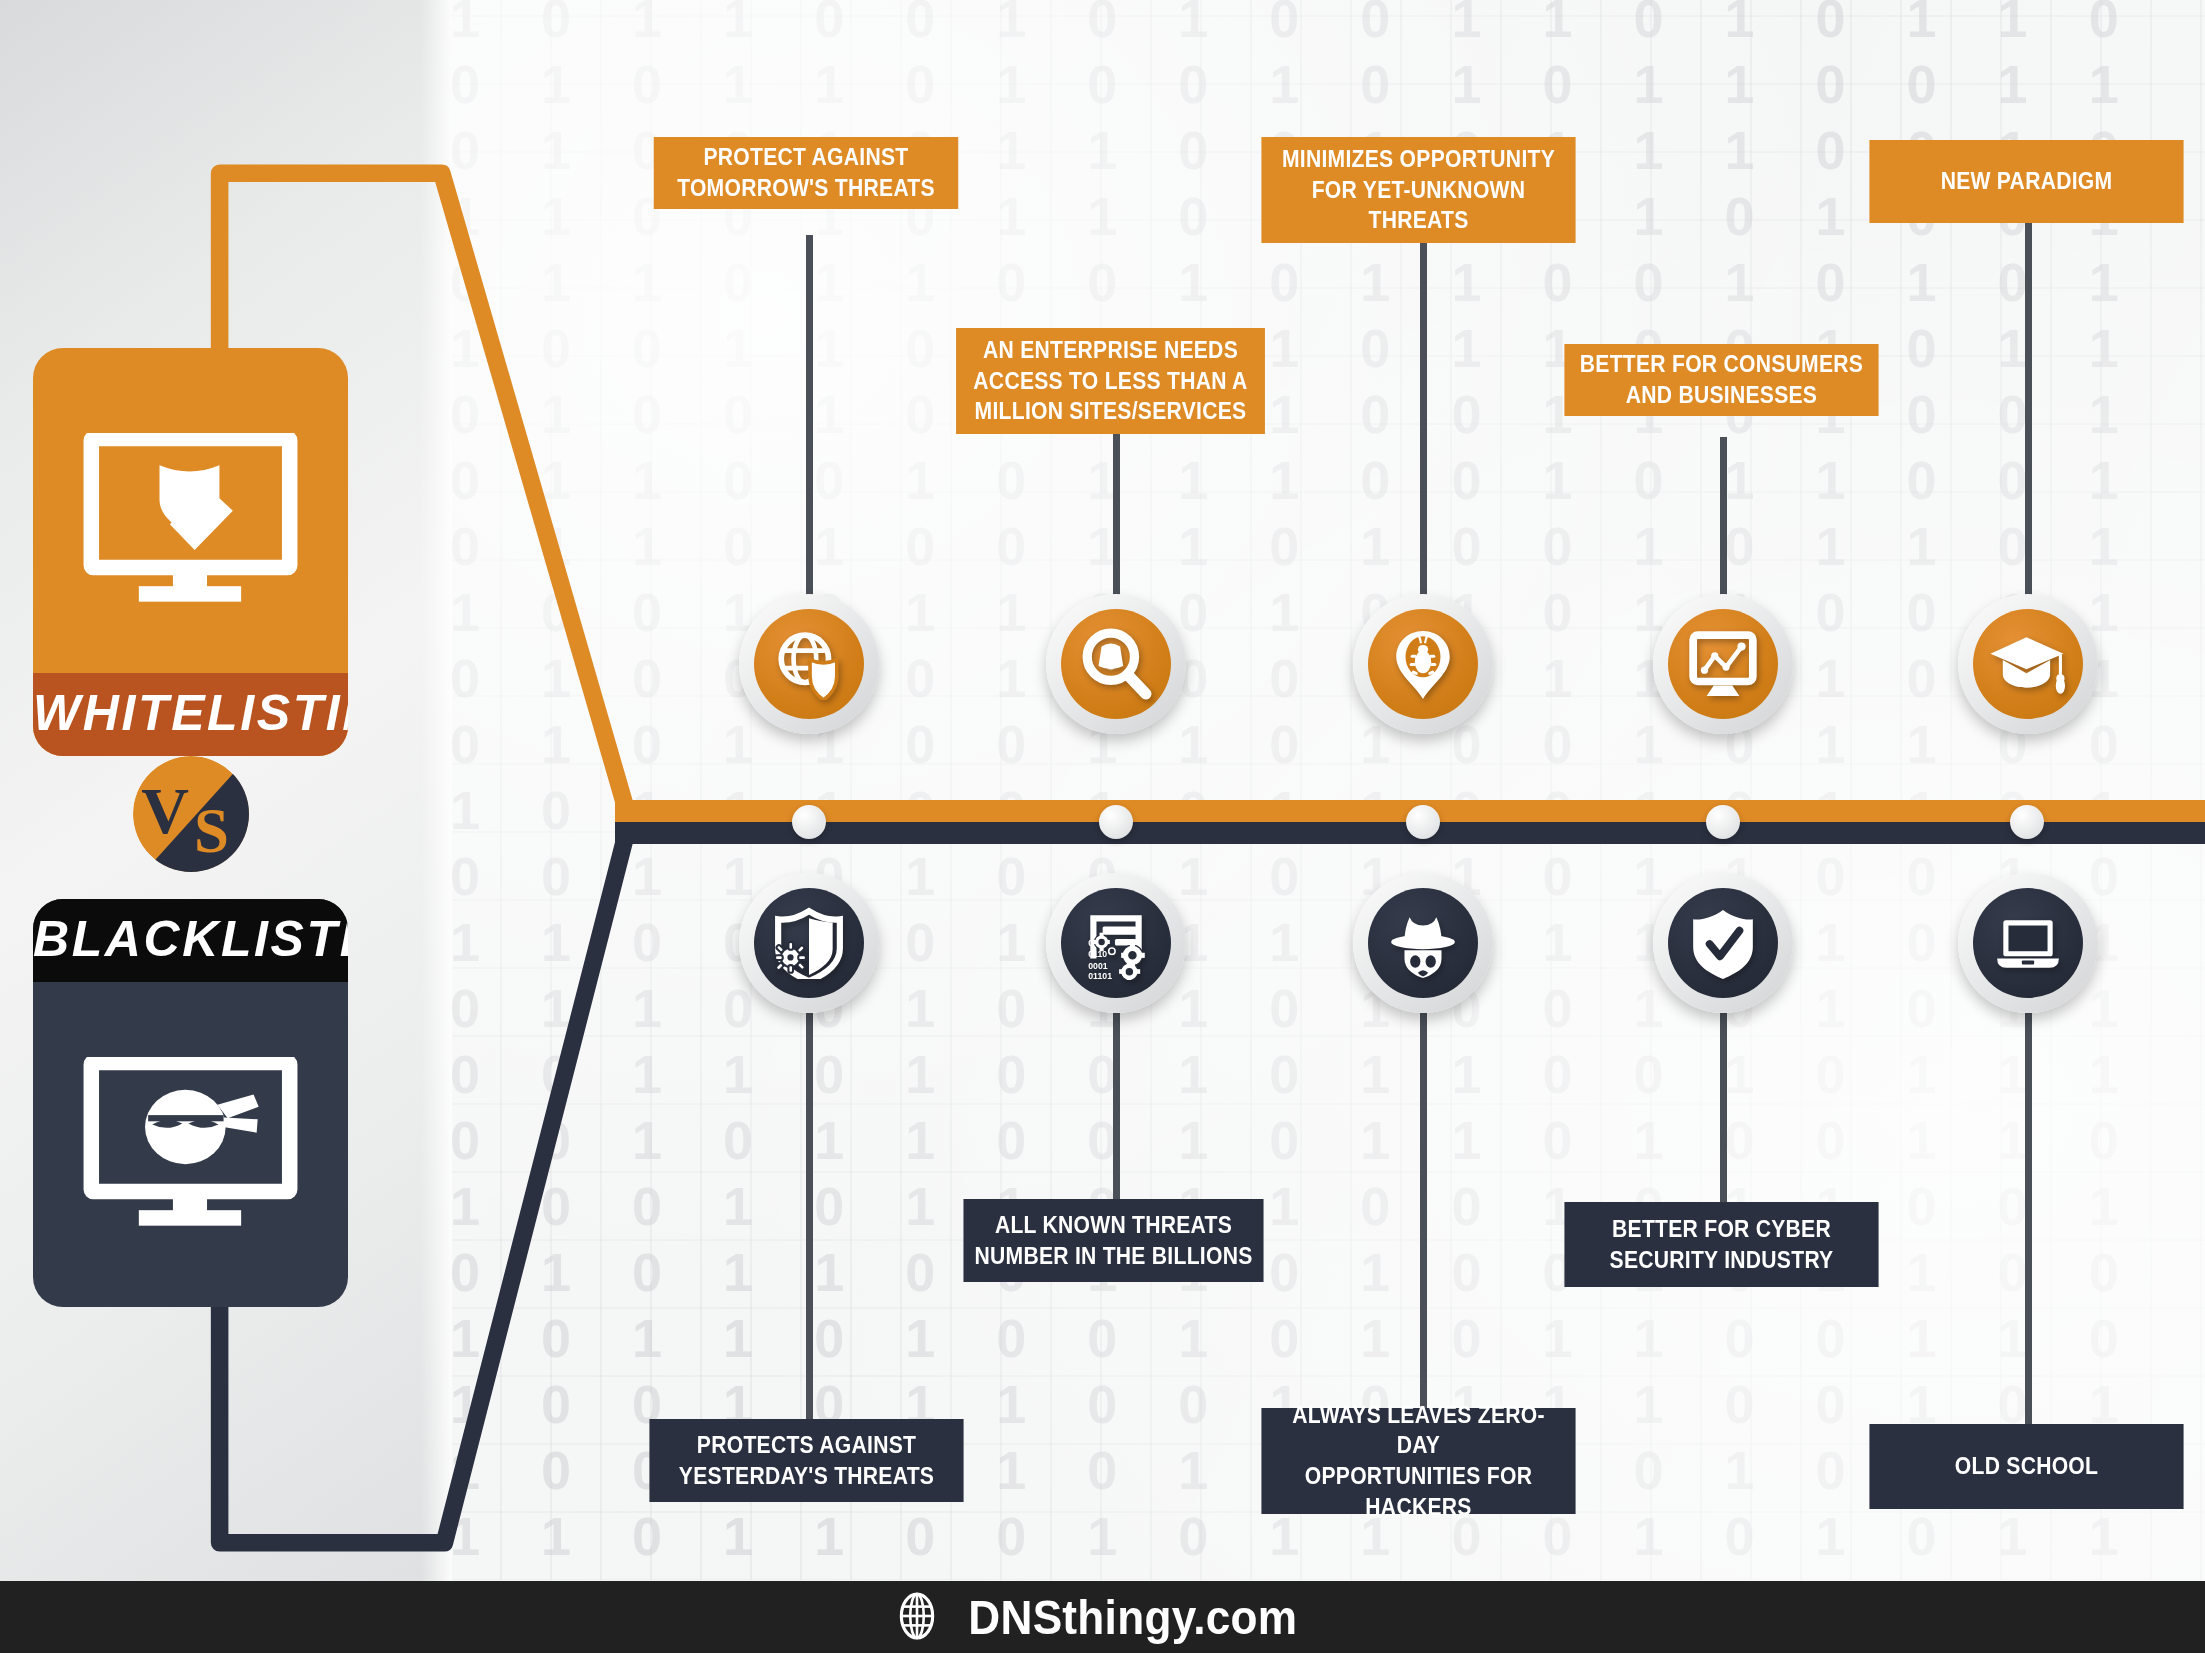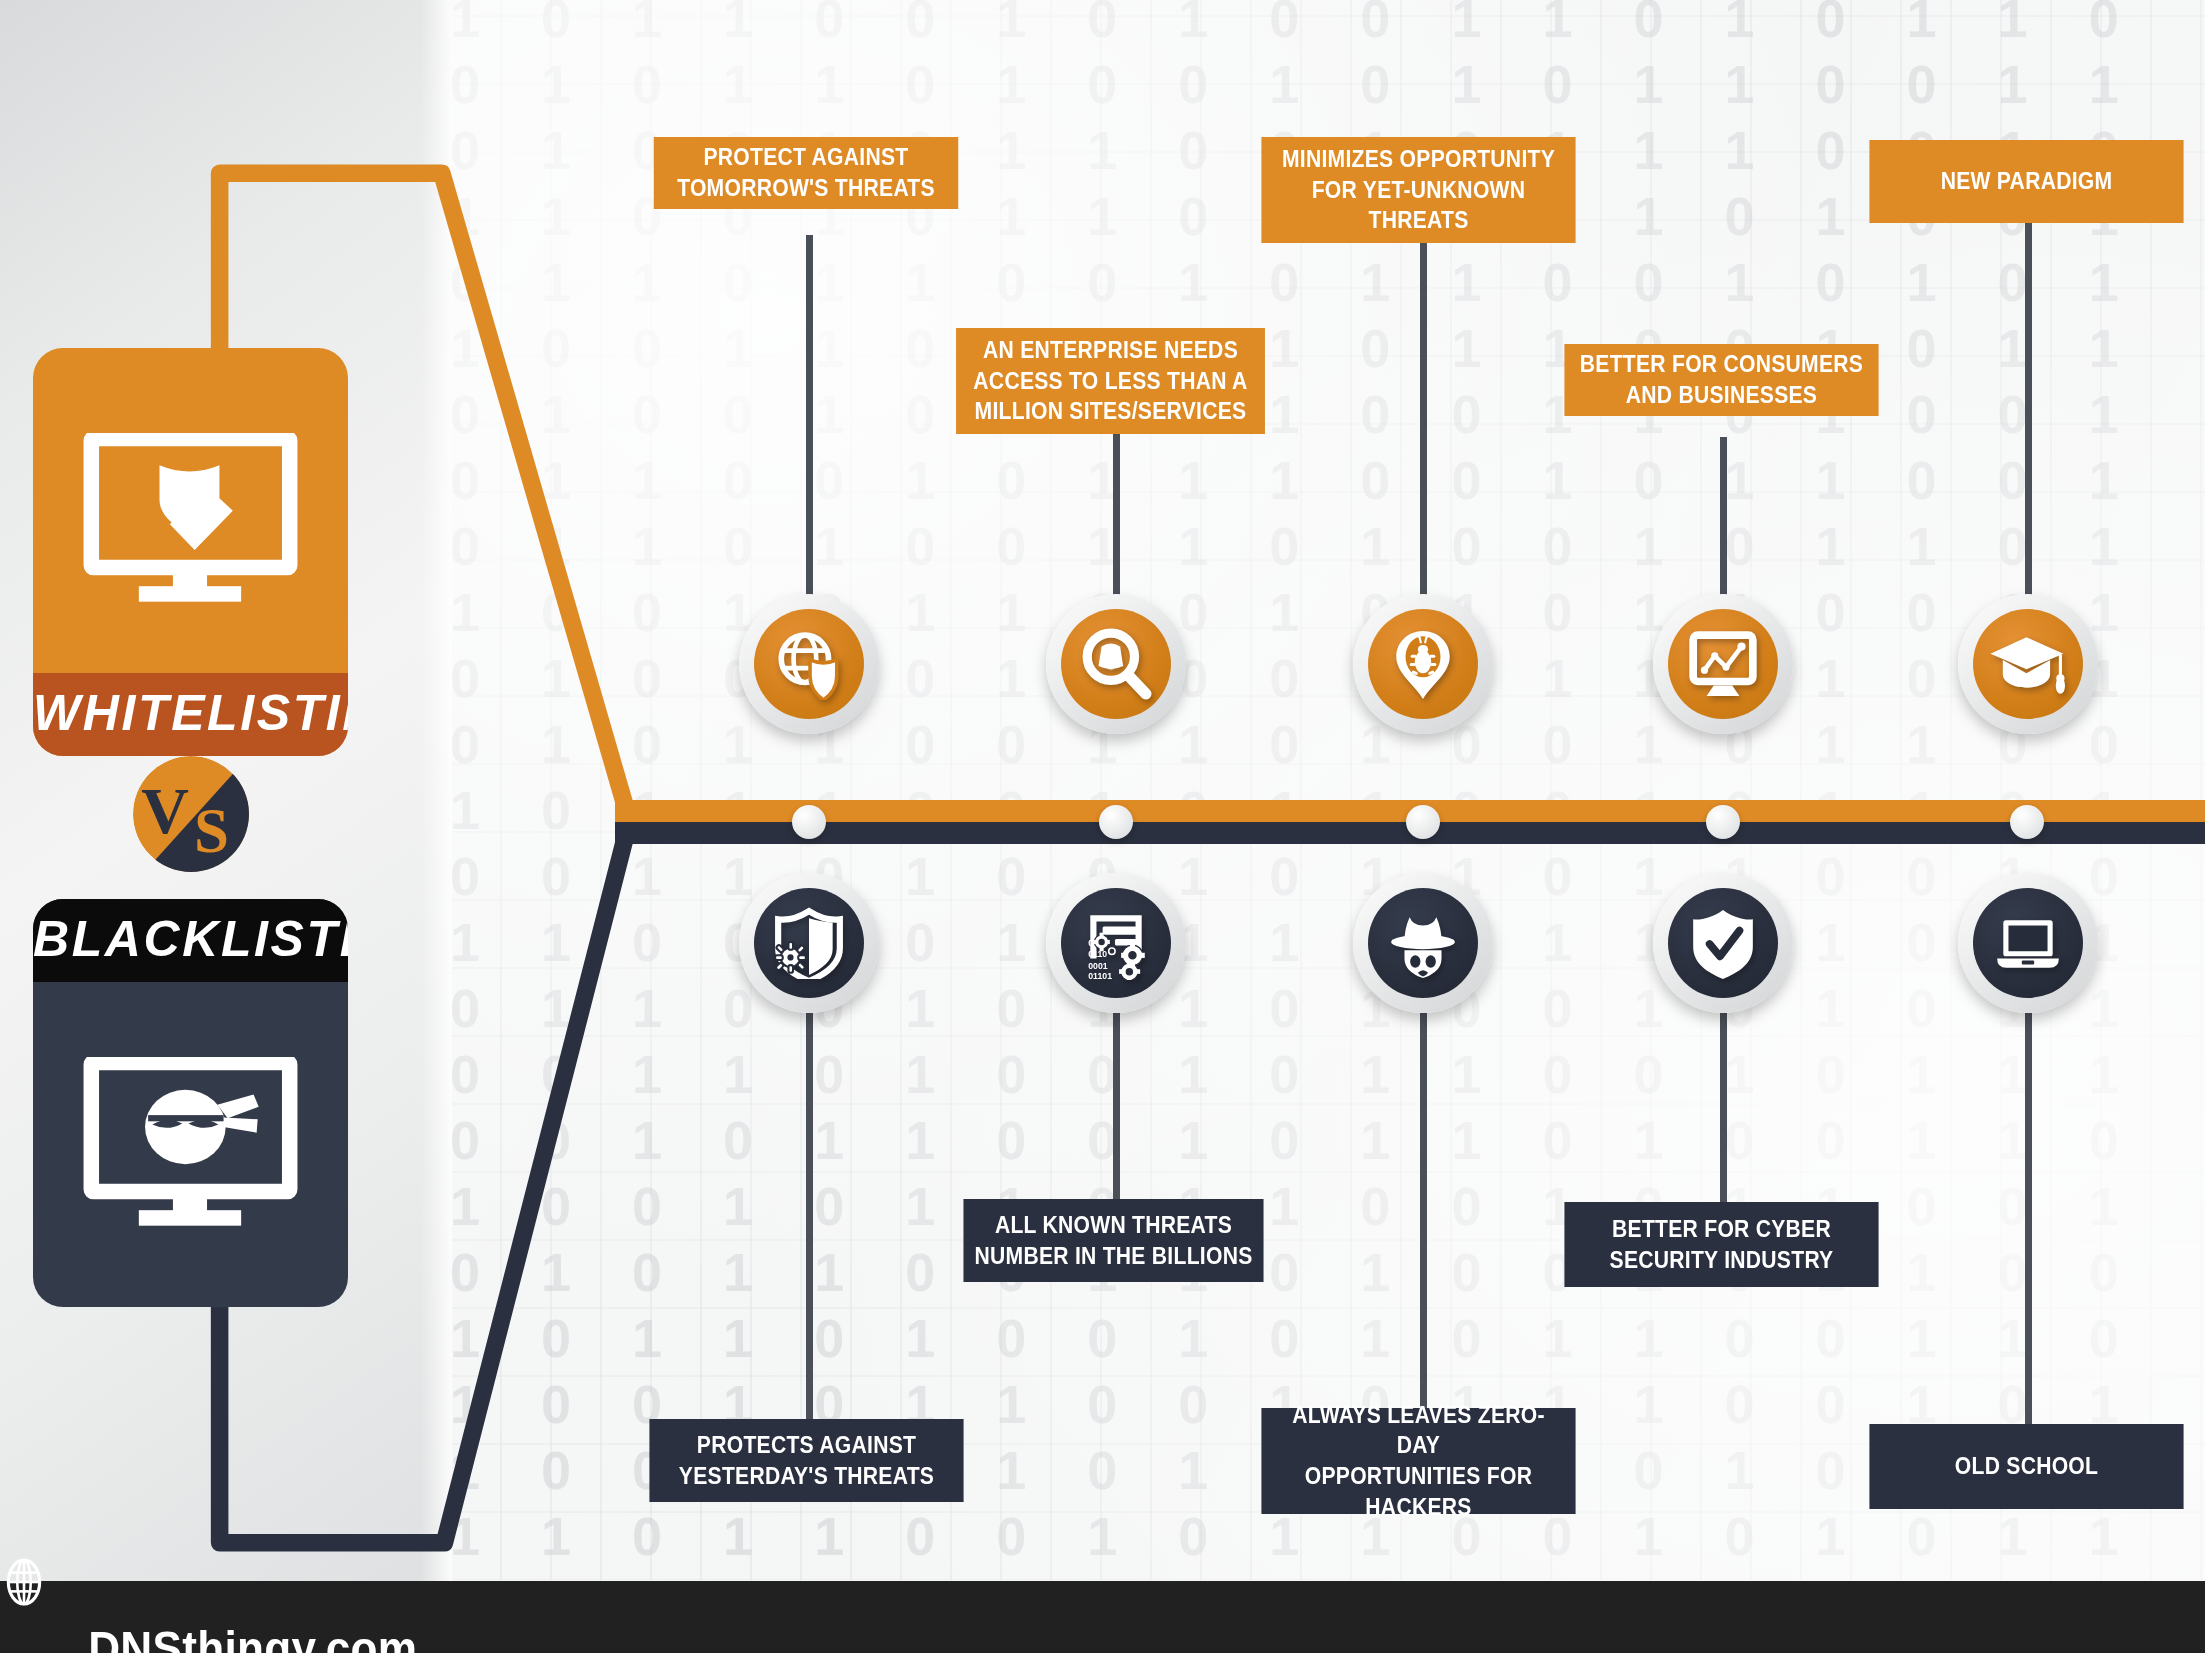--- a/index.html
+++ b/index.html
@@ -123,21 +123,21 @@
     font-weight:700;font-size:24px;line-height:1.28;letter-spacing:0.3px;
     padding:8.3px 11.4px;z-index:4;
     transform:scaleX(0.88);
   }
   .tbox.or{background:#de8a25;}
   .tbox.dk{background:#2b3040;}
 
   
   .footer{
     position:absolute;left:0;top:1581px;width:2205px;height:72px;background:#212121;
-    display:flex;justify-content:center;gap:13px;flex-direction:column;
+    display:flex;align-items:center;justify-content:center;gap:13px;
   }
   .footer-text{
     color:#ffffff;font-family:"Liberation Sans Narrow","Liberation Sans",sans-serif;
     font-weight:700;font-size:48px;letter-spacing:0.3px;transform:scaleX(0.92);
   }
 </style>
 </head>
 <body>
 
 <div id="stage">

